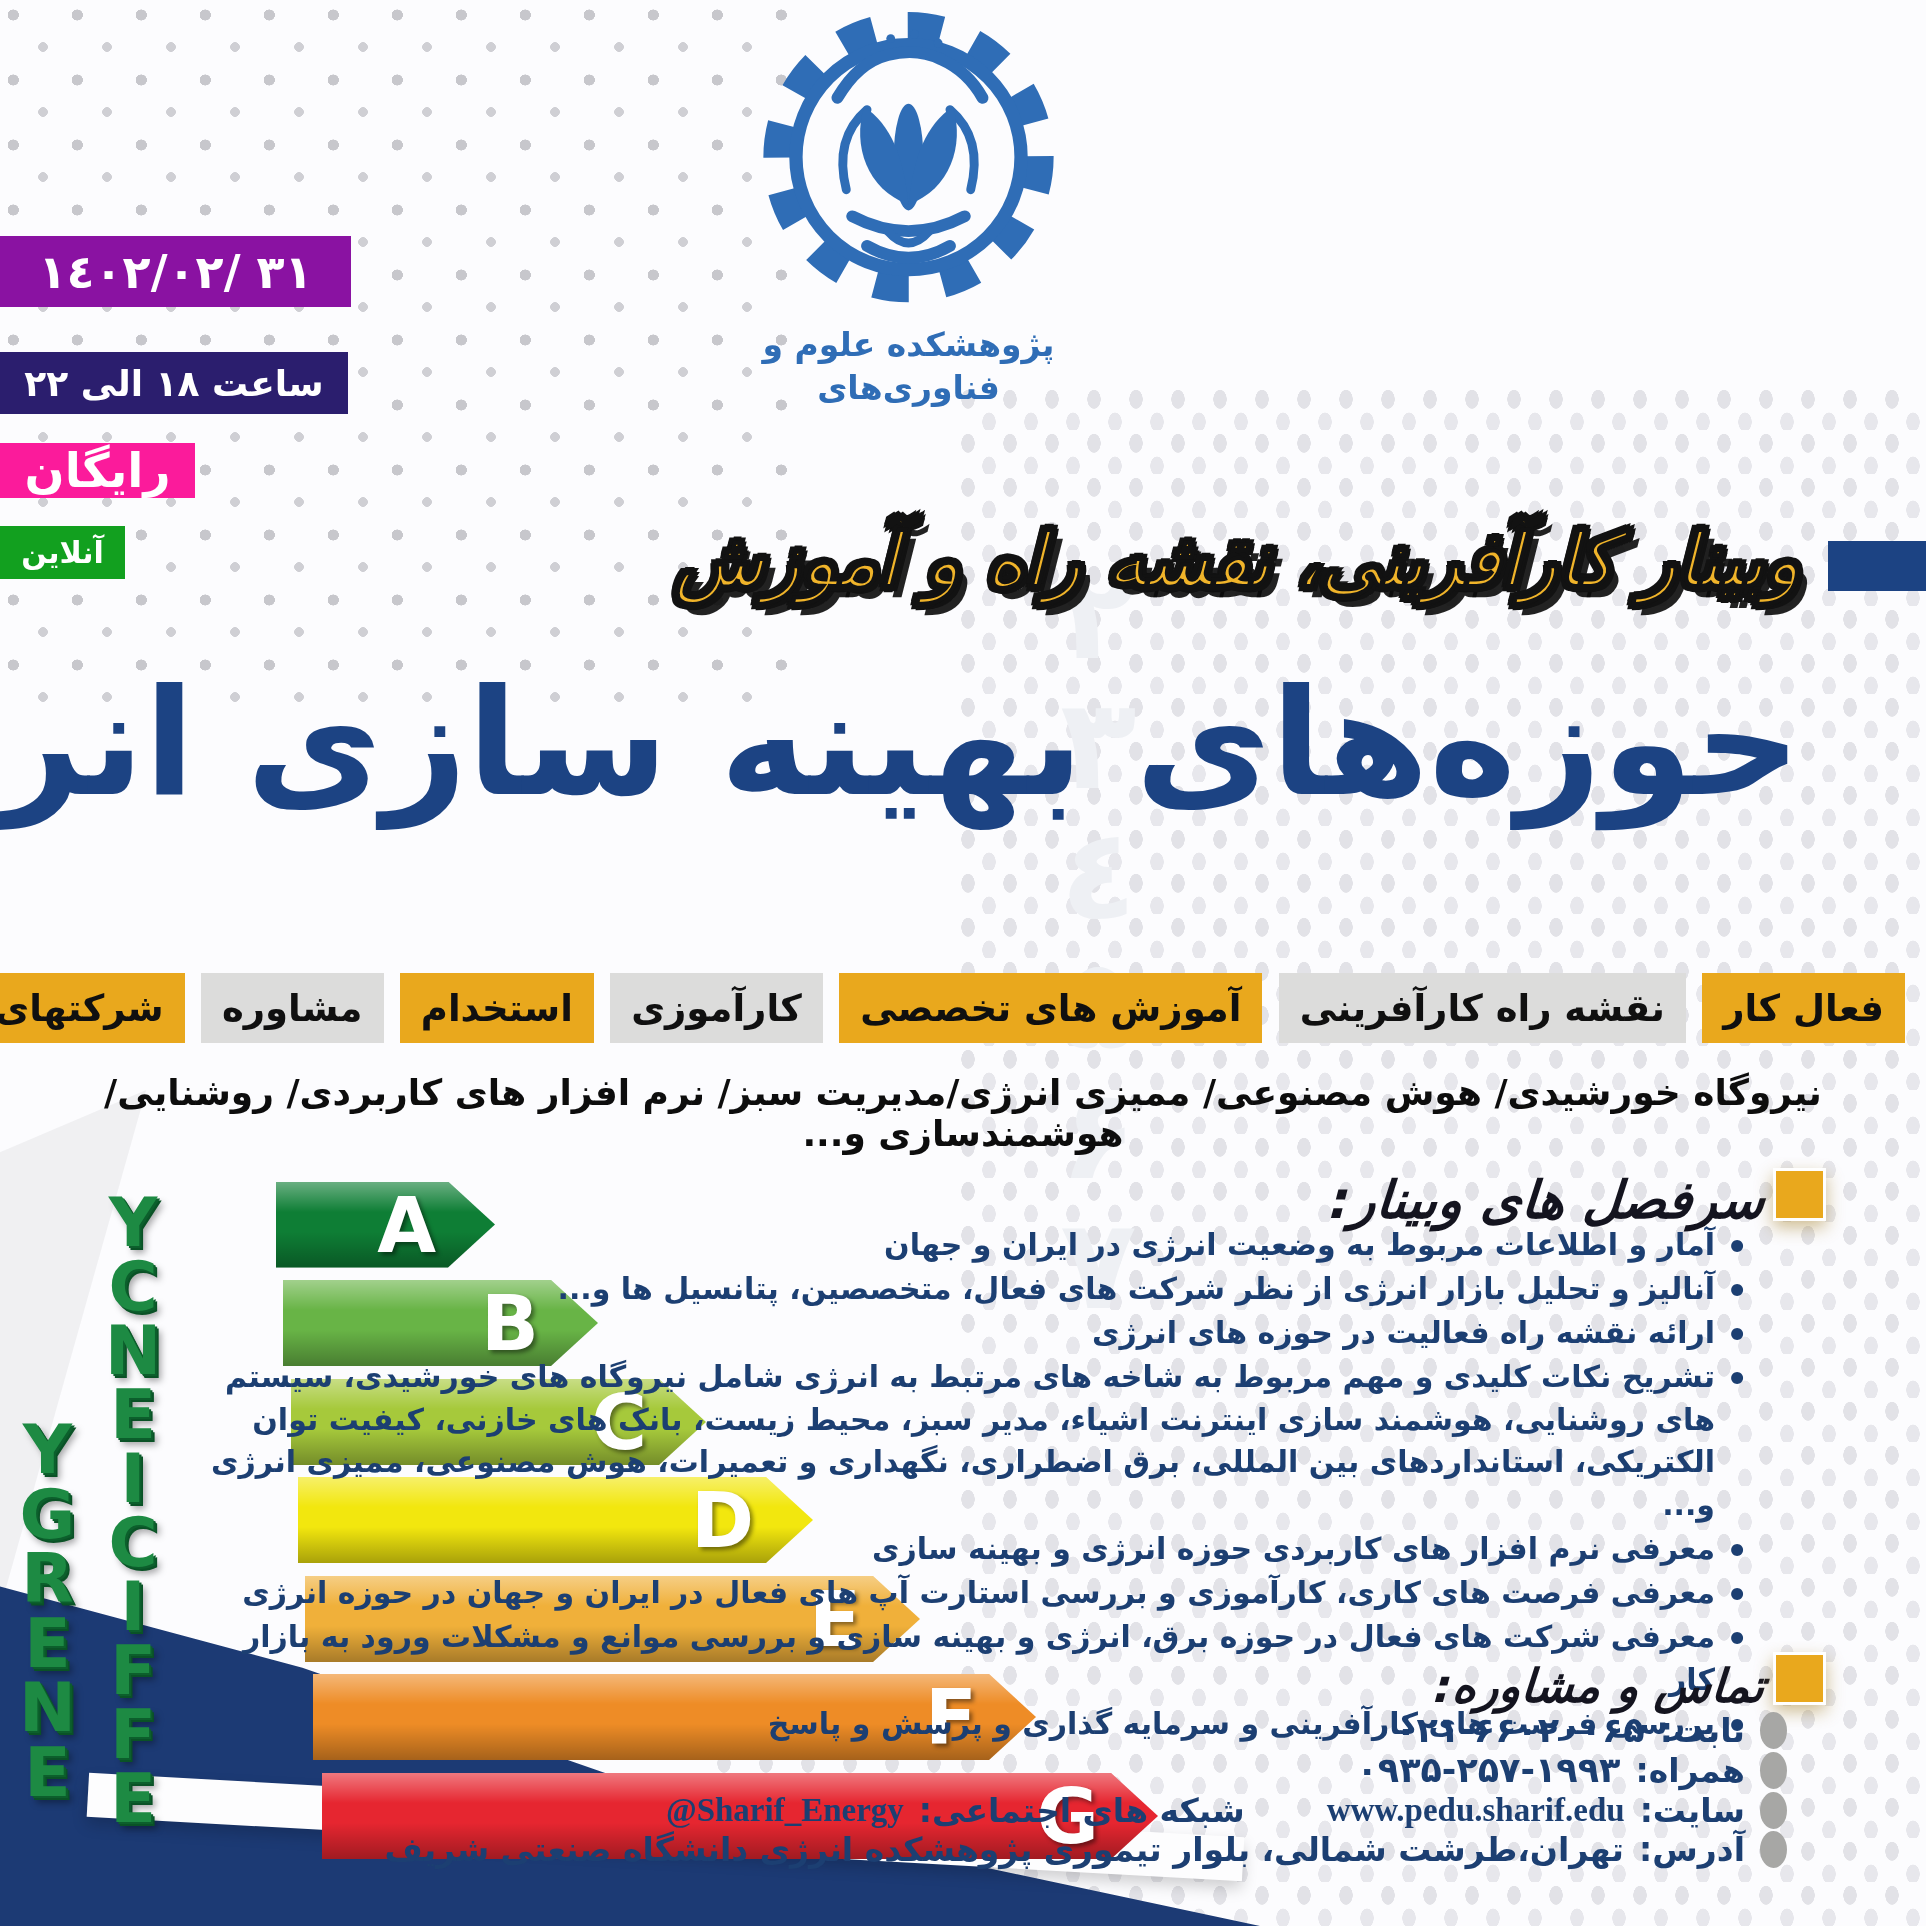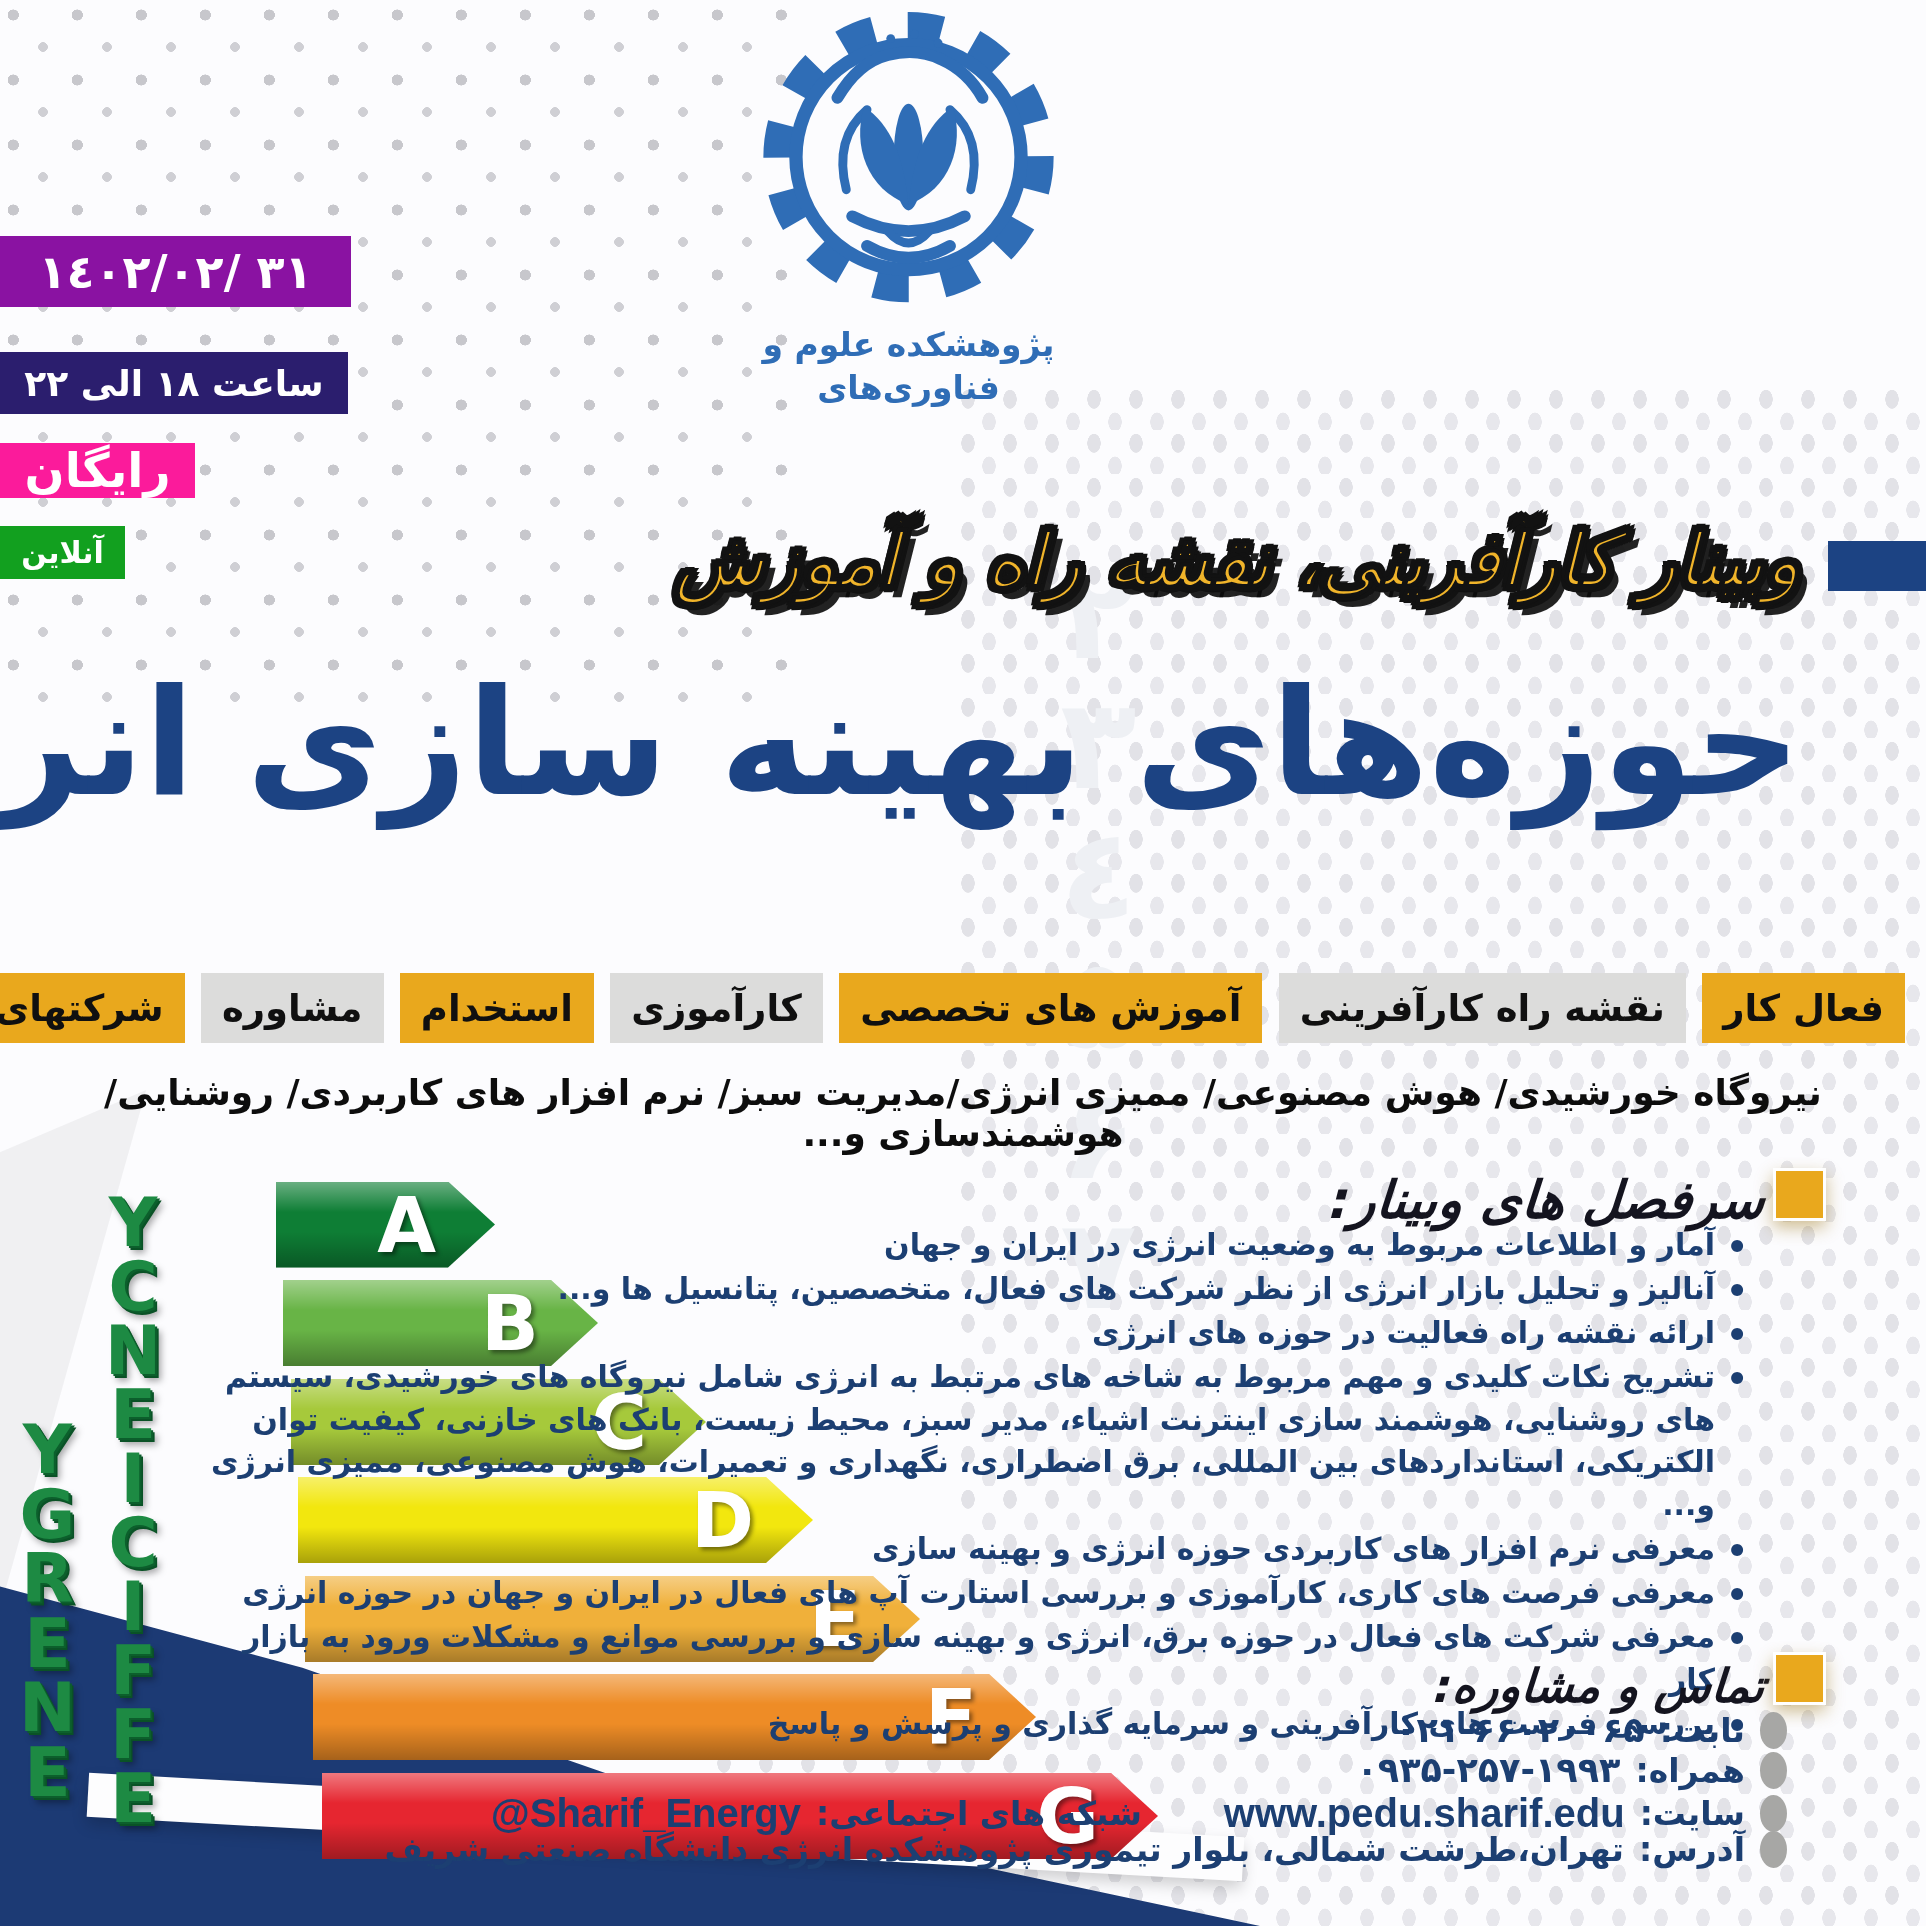--- a/index.html
+++ b/index.html
@@ -86,21 +86,21 @@
   #agenda li::before{content:"\2022";position:absolute;right:0;top:-1.5px;font-size:34px;}
 
   
   #contact-head{right:162px;top:1659px;font-size:46px;}
   #osq-contact{left:1773px;top:1652px;}
   .crow{position:absolute;right:139px;z-index:3;display:flex;direction:rtl;
     align-items:center;gap:15px;color:var(--body_text,#1c3f72);
     font-weight:bold;font-size:33px;white-space:nowrap;}
   .crow .oval{width:27px;height:37px;border-radius:50%;background:#a7a7a5;flex:0 0 auto;}
   .crow .num{font-size:35px;}
-  .crow .url{font-family:Liberation Sans, sans-serif;font-size:40px;direction:ltr;unicode-bidi:embed;}
+  .crow .url{font-family:Liberation Serif, serif;font-size:33px;direction:ltr;unicode-bidi:embed;}
   .crow .spacer{display:inline-block;width:52px;}
   #crow-1{top:1710px;} #crow-2{top:1750px;} #crow-3{top:1791px;} #crow-4{top:1830px;}
 
   
   #chart{position:absolute;left:0;top:1157px;width:1260px;height:770px;z-index:2;}
   #band{position:absolute;left:87px;top:648px;width:1157px;height:44px;background:#fdfdfe;
     transform:rotate(3.2deg);box-shadow:0 7.4px 15px rgba(0,0,0,.18);}
   .vword{position:absolute;font-weight:bold;color:#1d8a43;white-space:pre-line;text-align:center;
     text-shadow:2.2px 2.2px 0 #0c5f2c,3.7px 3.7px 0 #0a5226,6px 6.7px 7.4px rgba(0,0,0,.35);}
   #vw0{left:19px;top:261px;font-size:68px;line-height:.95;}

